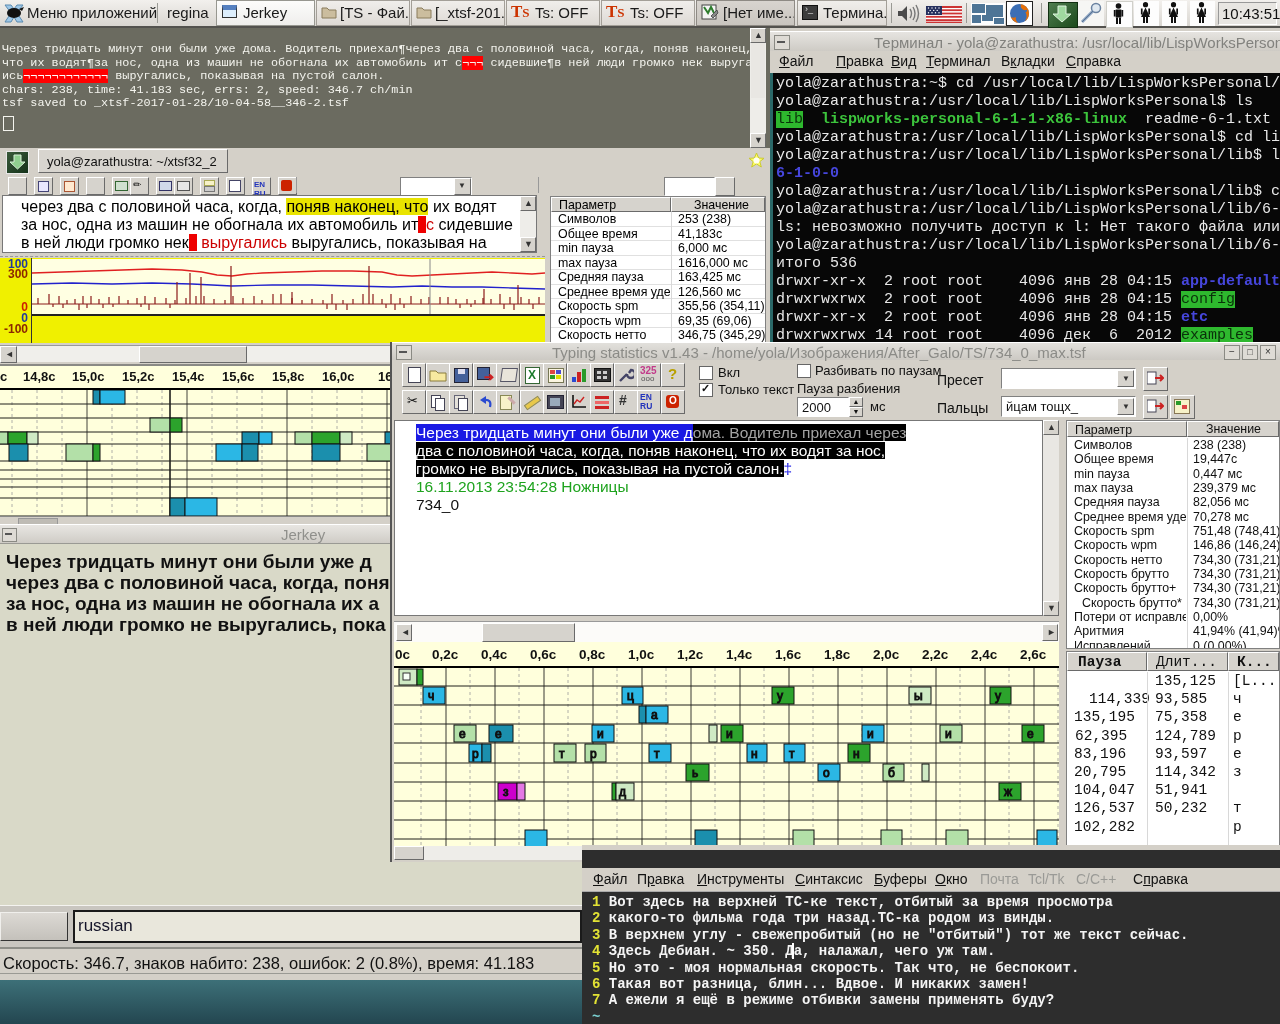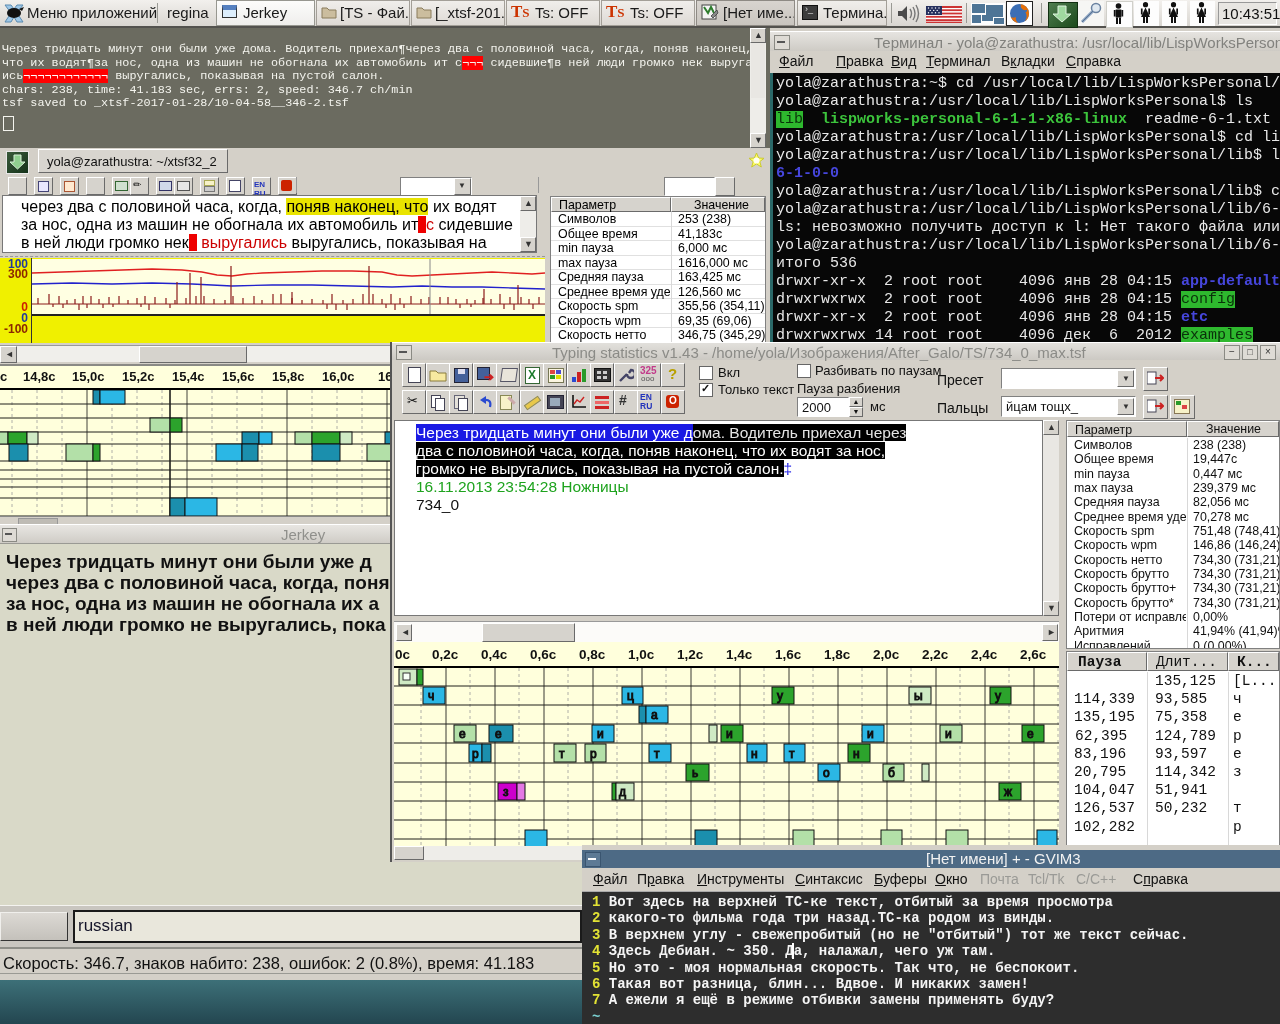--- a/index.html
+++ b/index.html
@@ -552,21 +552,21 @@
     <div class="abs raised" style="left:778px;top:35px;width:23px;height:22px;background:#d6d3cd">
         <div class="abs" style="left:3px;top:3px;width:14px;height:13px;background:#f7f2c8;border:1px solid #875">
           <div style="position:absolute;left:1px;top:1px;width:5px;height:4px;background:#2a9a2a"></div>
           <div style="position:absolute;left:7px;top:5px;width:5px;height:4px;background:#d44"></div>
         </div>
       </div>
   </div>
 
   <div class="abs" style="left:2px;top:78px;width:649px;height:196px;background:#fff;border:1px solid #777;box-sizing:border-box;overflow:hidden">
     <div class="abs" style="left:21px;top:3px;font-size:15.5px;line-height:18px;white-space:nowrap">
-      <div><span style="background:#1a1ae4;color:#fff">Через тридцать минут они были уже д</span><span style="background:#000;color:#e5e5e5">ома. Водитель приехал через</span></div>
+      <div><span style="background:#1a1ae4;color:#fff">Через тридцать минут они были уже д</span><span style="background:#000;color:#a3a3a3">ома. Водитель приехал через</span></div>
       <div><span style="background:#000;color:#fff">два с половиной часа, когда, поняв наконец, что их водят за нос,</span></div>
       <div><span style="background:#000;color:#fff">громко не выругались, показывая на пустой салон.</span><span style="color:#1a1ae4">‡</span></div>
       <div style="color:#1ea31e">16.11.2013 23:54:28 Ножницы</div>
       <div style="color:#111">734_0</div>
     </div>
   </div>
 
   <div class="abs" style="left:651px;top:78px;width:16px;height:196px;background:#eeede9">
     <div class="abs raised" style="left:0;top:0;width:16px;height:15px;background:#d6d3cd;box-sizing:border-box">
         <span style="position:absolute;left:3px;top:1px;font-size:9px;color:#333">▲</span>
@@ -732,21 +732,21 @@
       <div style="height:14.35px"><span style="margin-left:7px">Общее время</span><span class="abs" style="left:126px">19,447с</span></div>
       <div style="height:14.35px"><span style="margin-left:7px">min пауза</span><span class="abs" style="left:126px">0,447 мс</span></div>
       <div style="height:14.35px"><span style="margin-left:7px">max пауза</span><span class="abs" style="left:126px">239,379 мс</span></div>
       <div style="height:14.35px"><span style="margin-left:7px">Средняя пауза</span><span class="abs" style="left:126px">82,056 мс</span></div>
       <div style="height:14.35px"><span style="margin-left:7px;display:inline-block;width:112px;overflow:hidden">Среднее время удер...</span><span class="abs" style="left:126px">70,278 мс</span></div>
       <div style="height:14.35px"><span style="margin-left:7px">Скорость spm</span><span class="abs" style="left:126px">751,48 (748,41)</span></div>
       <div style="height:14.35px"><span style="margin-left:7px">Скорость wpm</span><span class="abs" style="left:126px">146,86 (146,24)</span></div>
       <div style="height:14.35px"><span style="margin-left:7px">Скорость нетто</span><span class="abs" style="left:126px">734,30 (731,21)</span></div>
       <div style="height:14.35px"><span style="margin-left:7px">Скорость брутто</span><span class="abs" style="left:126px">734,30 (731,21)</span></div>
       <div style="height:14.35px"><span style="margin-left:7px">Скорость брутто+</span><span class="abs" style="left:126px">734,30 (731,21)</span></div>
-      <div style="height:14.35px"><span style="margin-left:7px">Скорость брутто*</span><span class="abs" style="left:126px">734,30 (731,21)</span></div>
+      <div style="height:14.35px"><span style="margin-left:15px">Скорость брутто*</span><span class="abs" style="left:126px">734,30 (731,21)</span></div>
       <div style="height:14.35px"><span style="margin-left:7px;display:inline-block;width:112px;overflow:hidden">Потери от исправле...</span><span class="abs" style="left:126px">0,00%</span></div>
       <div style="height:14.35px"><span style="margin-left:7px">Аритмия</span><span class="abs" style="left:126px">41,94% (41,94)%</span></div>
       <div style="height:14.35px"><span style="margin-left:7px">Исправлений</span><span class="abs" style="left:126px">0 (0,00%)</span></div>
     </div>
     <div class="abs" style="left:120px;top:17px;width:1px;height:212px;background:#d8d8d8"></div>
   </div>
 
   <div class="abs mono" id="ktable" style="left:674px;top:309px;width:214px;height:199px;background:#fff;border:1px solid #808080;box-sizing:border-box;overflow:hidden;font-size:14.5px;color:#111">
     <div class="abs raised" style="left:0;top:0;width:80px;height:19px;background:#d6d3cd;box-sizing:border-box">
         <span class="abs" style="left:10px;top:1px;font-weight:bold">Пауза</span>
@@ -755,46 +755,40 @@
         <span class="abs" style="left:8px;top:1px;font-weight:normal">Длит...</span>
       </div>
     <div class="abs raised" style="left:161px;top:0;width:51px;height:19px;background:#d6d3cd;box-sizing:border-box">
         <span class="abs" style="left:8px;top:1px;font-weight:bold">К...</span>
       </div>
     <div class="abs" style="left:0;top:20px;width:212px;line-height:18.2px;white-space:nowrap">
       <div style="height:18.2px">
           <span class="abs" style="left:88px">135,125</span>
           <span class="abs" style="left:166px">[L...</span>
         </div>
-      <div style="height:18.2px"><span style="margin-left:7px">114,339</span><span class="abs" style="left:88px">93,585</span><span class="abs" style="left:166px">ч</span></div>
+      <div style="height:18.2px"><span style="margin-left:22px">114,339</span><span class="abs" style="left:88px">93,585</span><span class="abs" style="left:166px">ч</span></div>
       <div style="height:18.2px"><span style="margin-left:7px">135,195</span><span class="abs" style="left:88px">75,358</span><span class="abs" style="left:166px">е</span></div>
       <div style="height:18.2px"><span style="margin-left:8px">62,395</span><span class="abs" style="left:88px">124,789</span><span class="abs" style="left:166px">р</span></div>
       <div style="height:18.2px"><span style="margin-left:7px">83,196</span><span class="abs" style="left:88px">93,597</span><span class="abs" style="left:166px">е</span></div>
       <div style="height:18.2px"><span style="margin-left:7px">20,795</span><span class="abs" style="left:88px">114,342</span><span class="abs" style="left:166px">з</span></div>
       <div style="height:18.2px"><span style="margin-left:7px">104,047</span><span class="abs" style="left:88px">51,941</span></div>
       <div style="height:18.2px"><span style="margin-left:7px">126,537</span><span class="abs" style="left:88px">50,232</span><span class="abs" style="left:166px">т</span></div>
       <div style="height:18.2px"><span style="margin-left:7px">102,282</span><span class="abs" style="left:166px">р</span></div>
     </div>
     <div class="abs" style="left:80px;top:20px;width:1px;height:178px;background:#d8d8d8"></div>
     <div class="abs" style="left:161px;top:20px;width:1px;height:178px;background:#d8d8d8"></div>
   </div>
 
   <div class="abs" style="left:2px;top:504px;width:665px;height:14px;background:#eeede9">
     <div class="abs raised" style="left:0;top:0;width:30px;height:14px;background:#d6d3cd;box-sizing:border-box"></div>
   </div>
 </div>
 
 <div class="abs" id="gvim" style="left:582px;top:845px;width:698px;height:179px;background:#2d2d2d;z-index:5">
   <div class="abs" style="left:0;top:0;width:698px;height:5px;background:#d4d0c8"></div>
-  <div class="abs" style="left:0;top:5px;width:698px;height:18px;background:#4d6a85">
-    <div class="abs" style="left:3px;top:2px;width:14px;height:13px;background:#5d7a95;border:1px solid #3a5570">
-        <div style="position:absolute;left:2px;top:5px;width:8px;height:2px;background:#fff"></div>
-      </div>
-    <span class="abs" style="left:344px;top:0px;font-size:15px;color:#f2f2f2;white-space:nowrap">[Нет имени] + - GVIM3</span>
-  </div>
   <div class="abs" style="left:0;top:23px;width:698px;height:24px;background:#d4d0c8;border-bottom:1px solid #aaa;box-sizing:border-box;font-size:14px;color:#111">
     <span class="abs" style="left:11px;top:3px"><u>Ф</u>айл</span>
     <span class="abs" style="left:55px;top:3px">П<u>р</u>авка</span>
     <span class="abs" style="left:115px;top:3px"><u>И</u>нструменты</span>
     <span class="abs" style="left:213px;top:3px"><u>С</u>интаксис</span>
     <span class="abs" style="left:292px;top:3px"><u>Б</u>уферы</span>
     <span class="abs" style="left:353px;top:3px"><u>О</u>кно</span>
     <span class="abs" style="left:398px;top:3px;color:#9a9a96">Почта</span>
     <span class="abs" style="left:446px;top:3px;color:#9a9a96">Tcl/Tk</span>
     <span class="abs" style="left:494px;top:3px;color:#9a9a96">C/C++</span>

